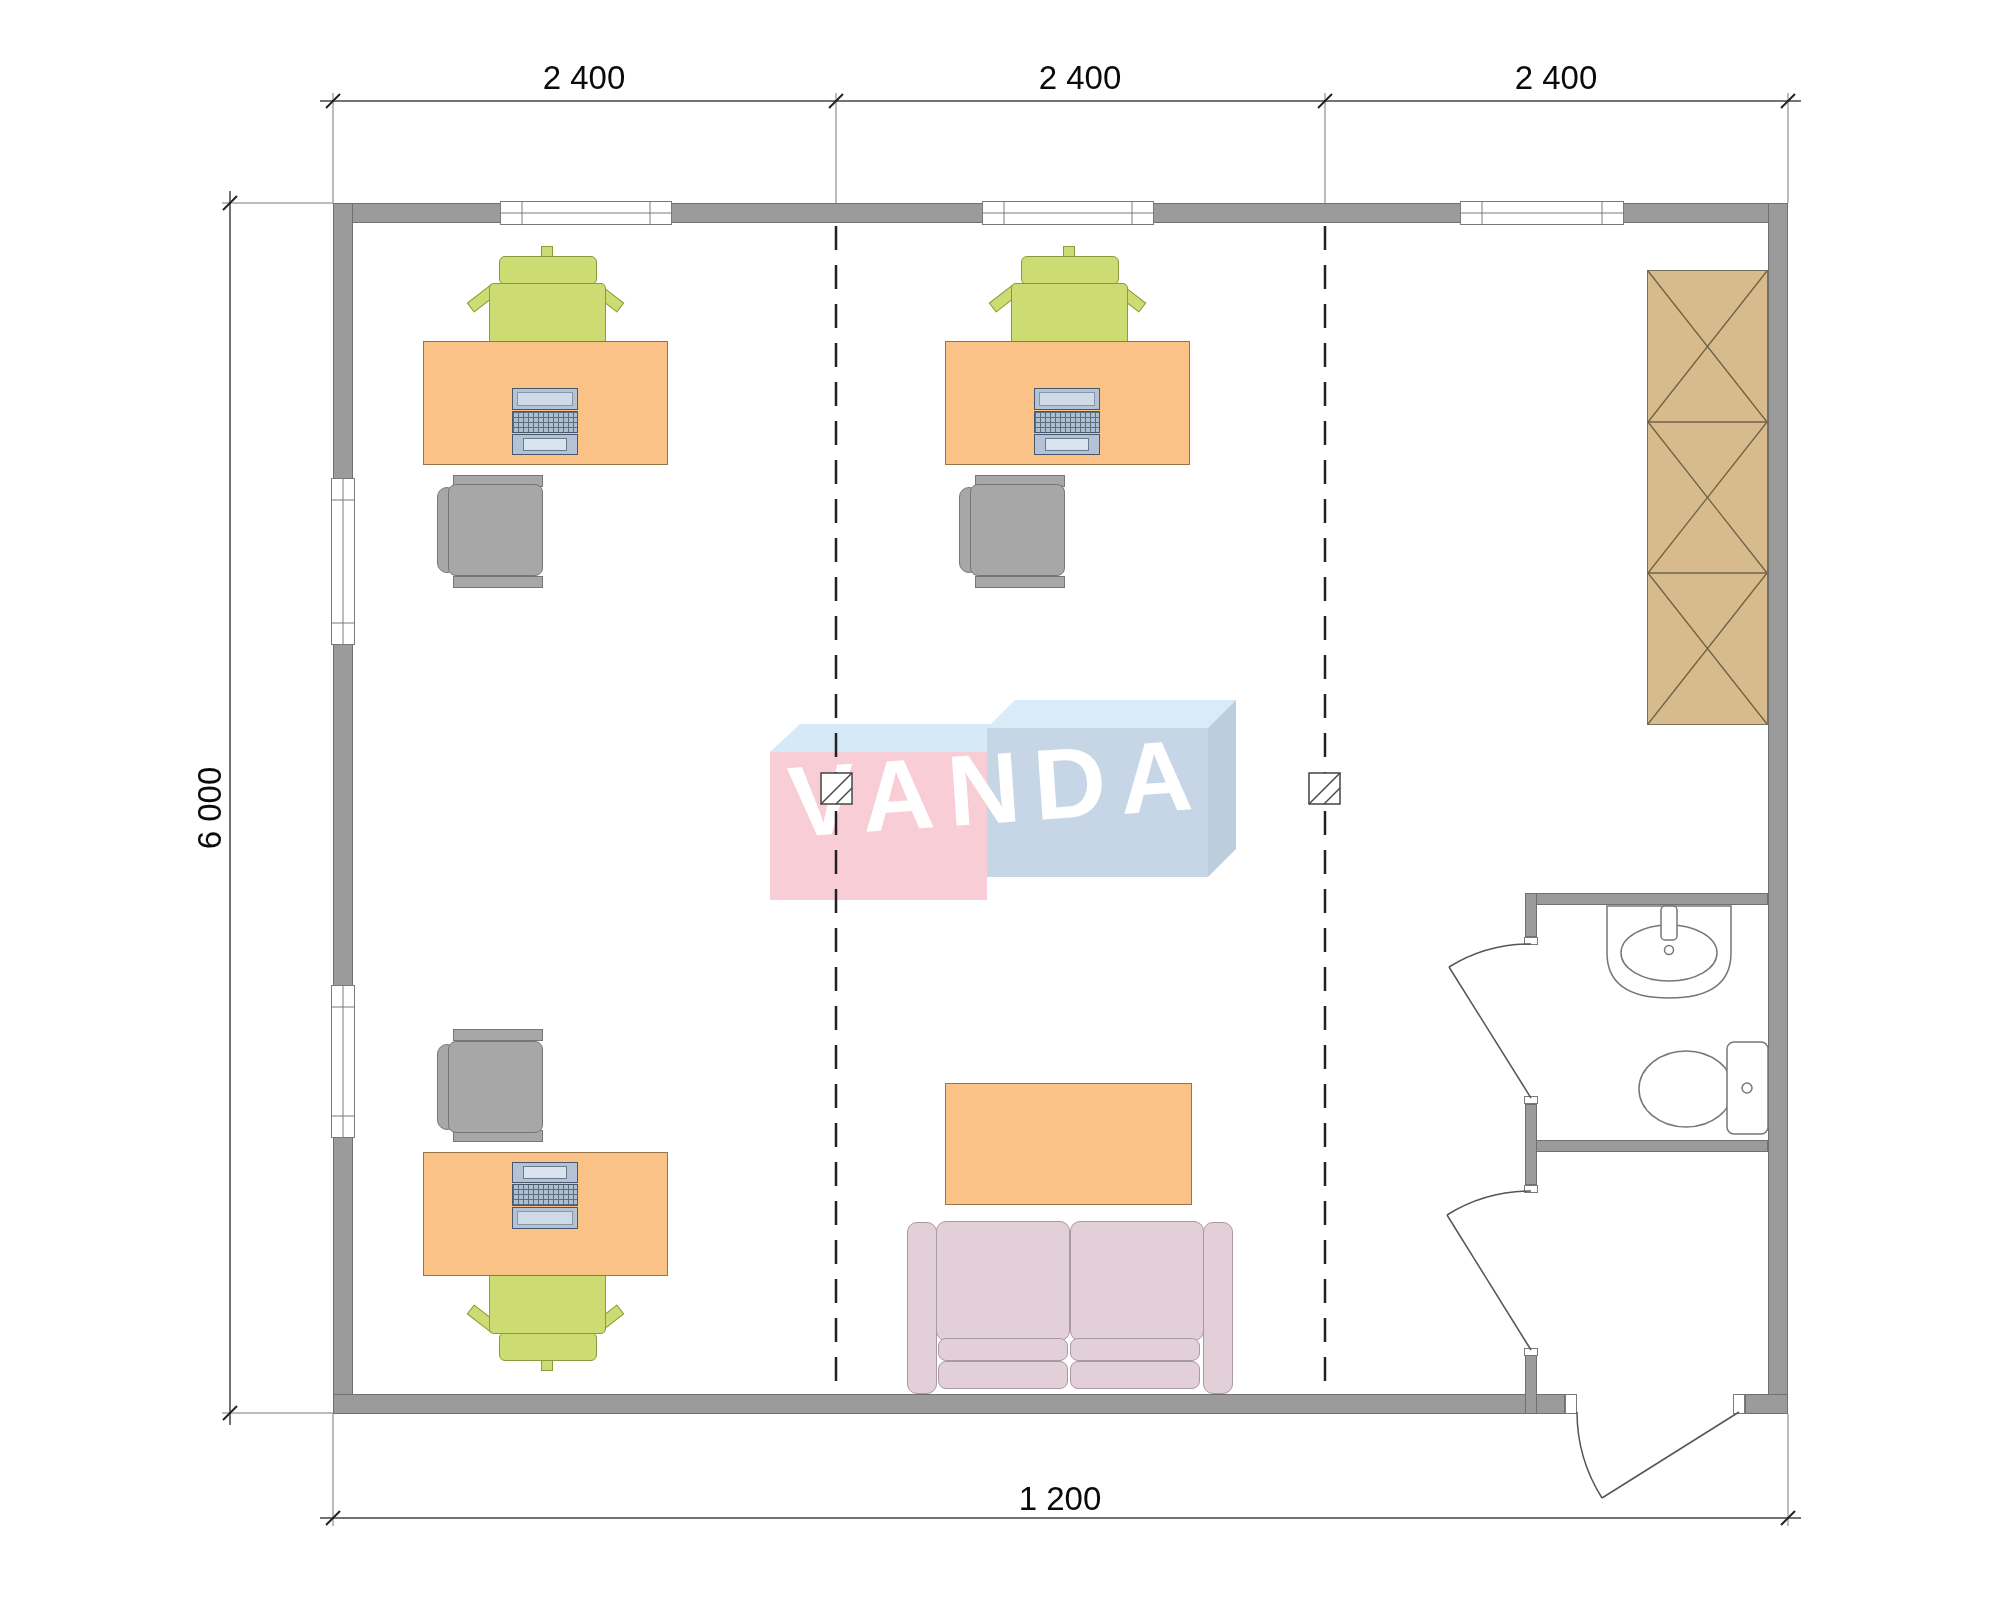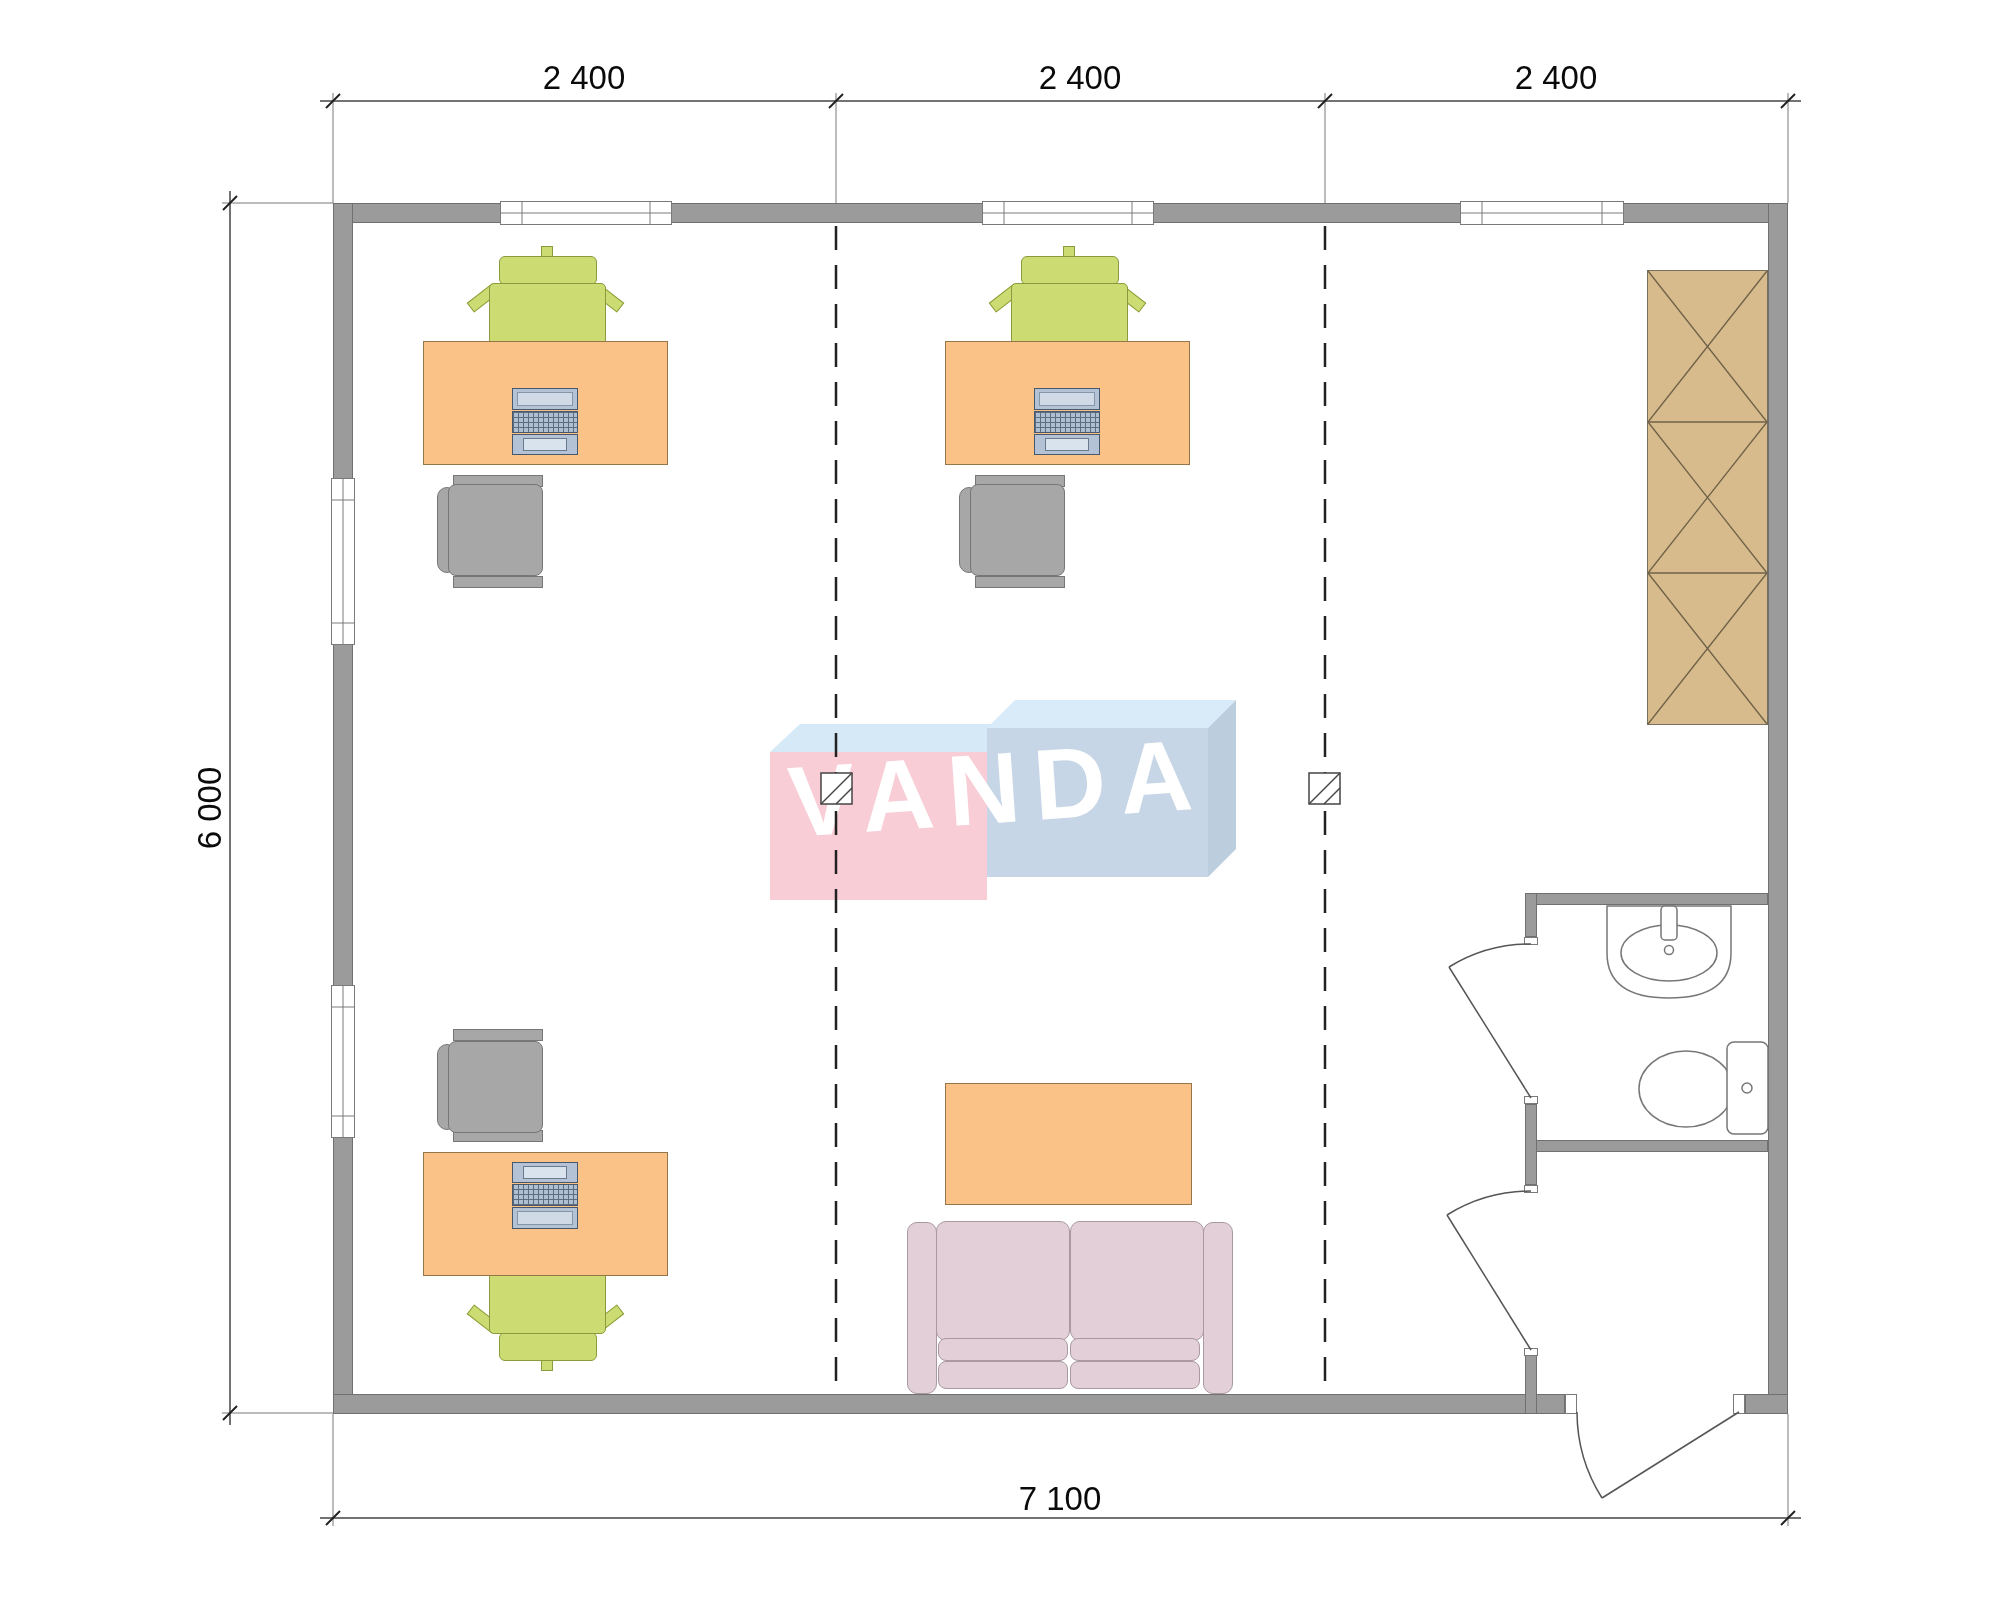--- a/index.html
+++ b/index.html
@@ -245,15 +245,15 @@
       <line x1="223" y1="1420" x2="237" y2="1406"></line>
       <line x1="326" y1="1525" x2="340" y2="1511"></line>
       <line x1="1781" y1="1525" x2="1795" y2="1511"></line>
     </g>
   </svg>
 
   <div class="dim-label" style="left:584px;top:78px;">2 400</div>
   <div class="dim-label" style="left:1080px;top:78px;">2 400</div>
   <div class="dim-label" style="left:1556px;top:78px;">2 400</div>
   <div class="dim-label vert" style="left:210px;top:808px;">6 000</div>
-  <div class="dim-label" style="left:1060px;top:1499px;">7 100</div>
+  <div class="dim-label" style="left:1060px;top:1499px;">1 200</div>
 
 </div>
 
 </body></html>

